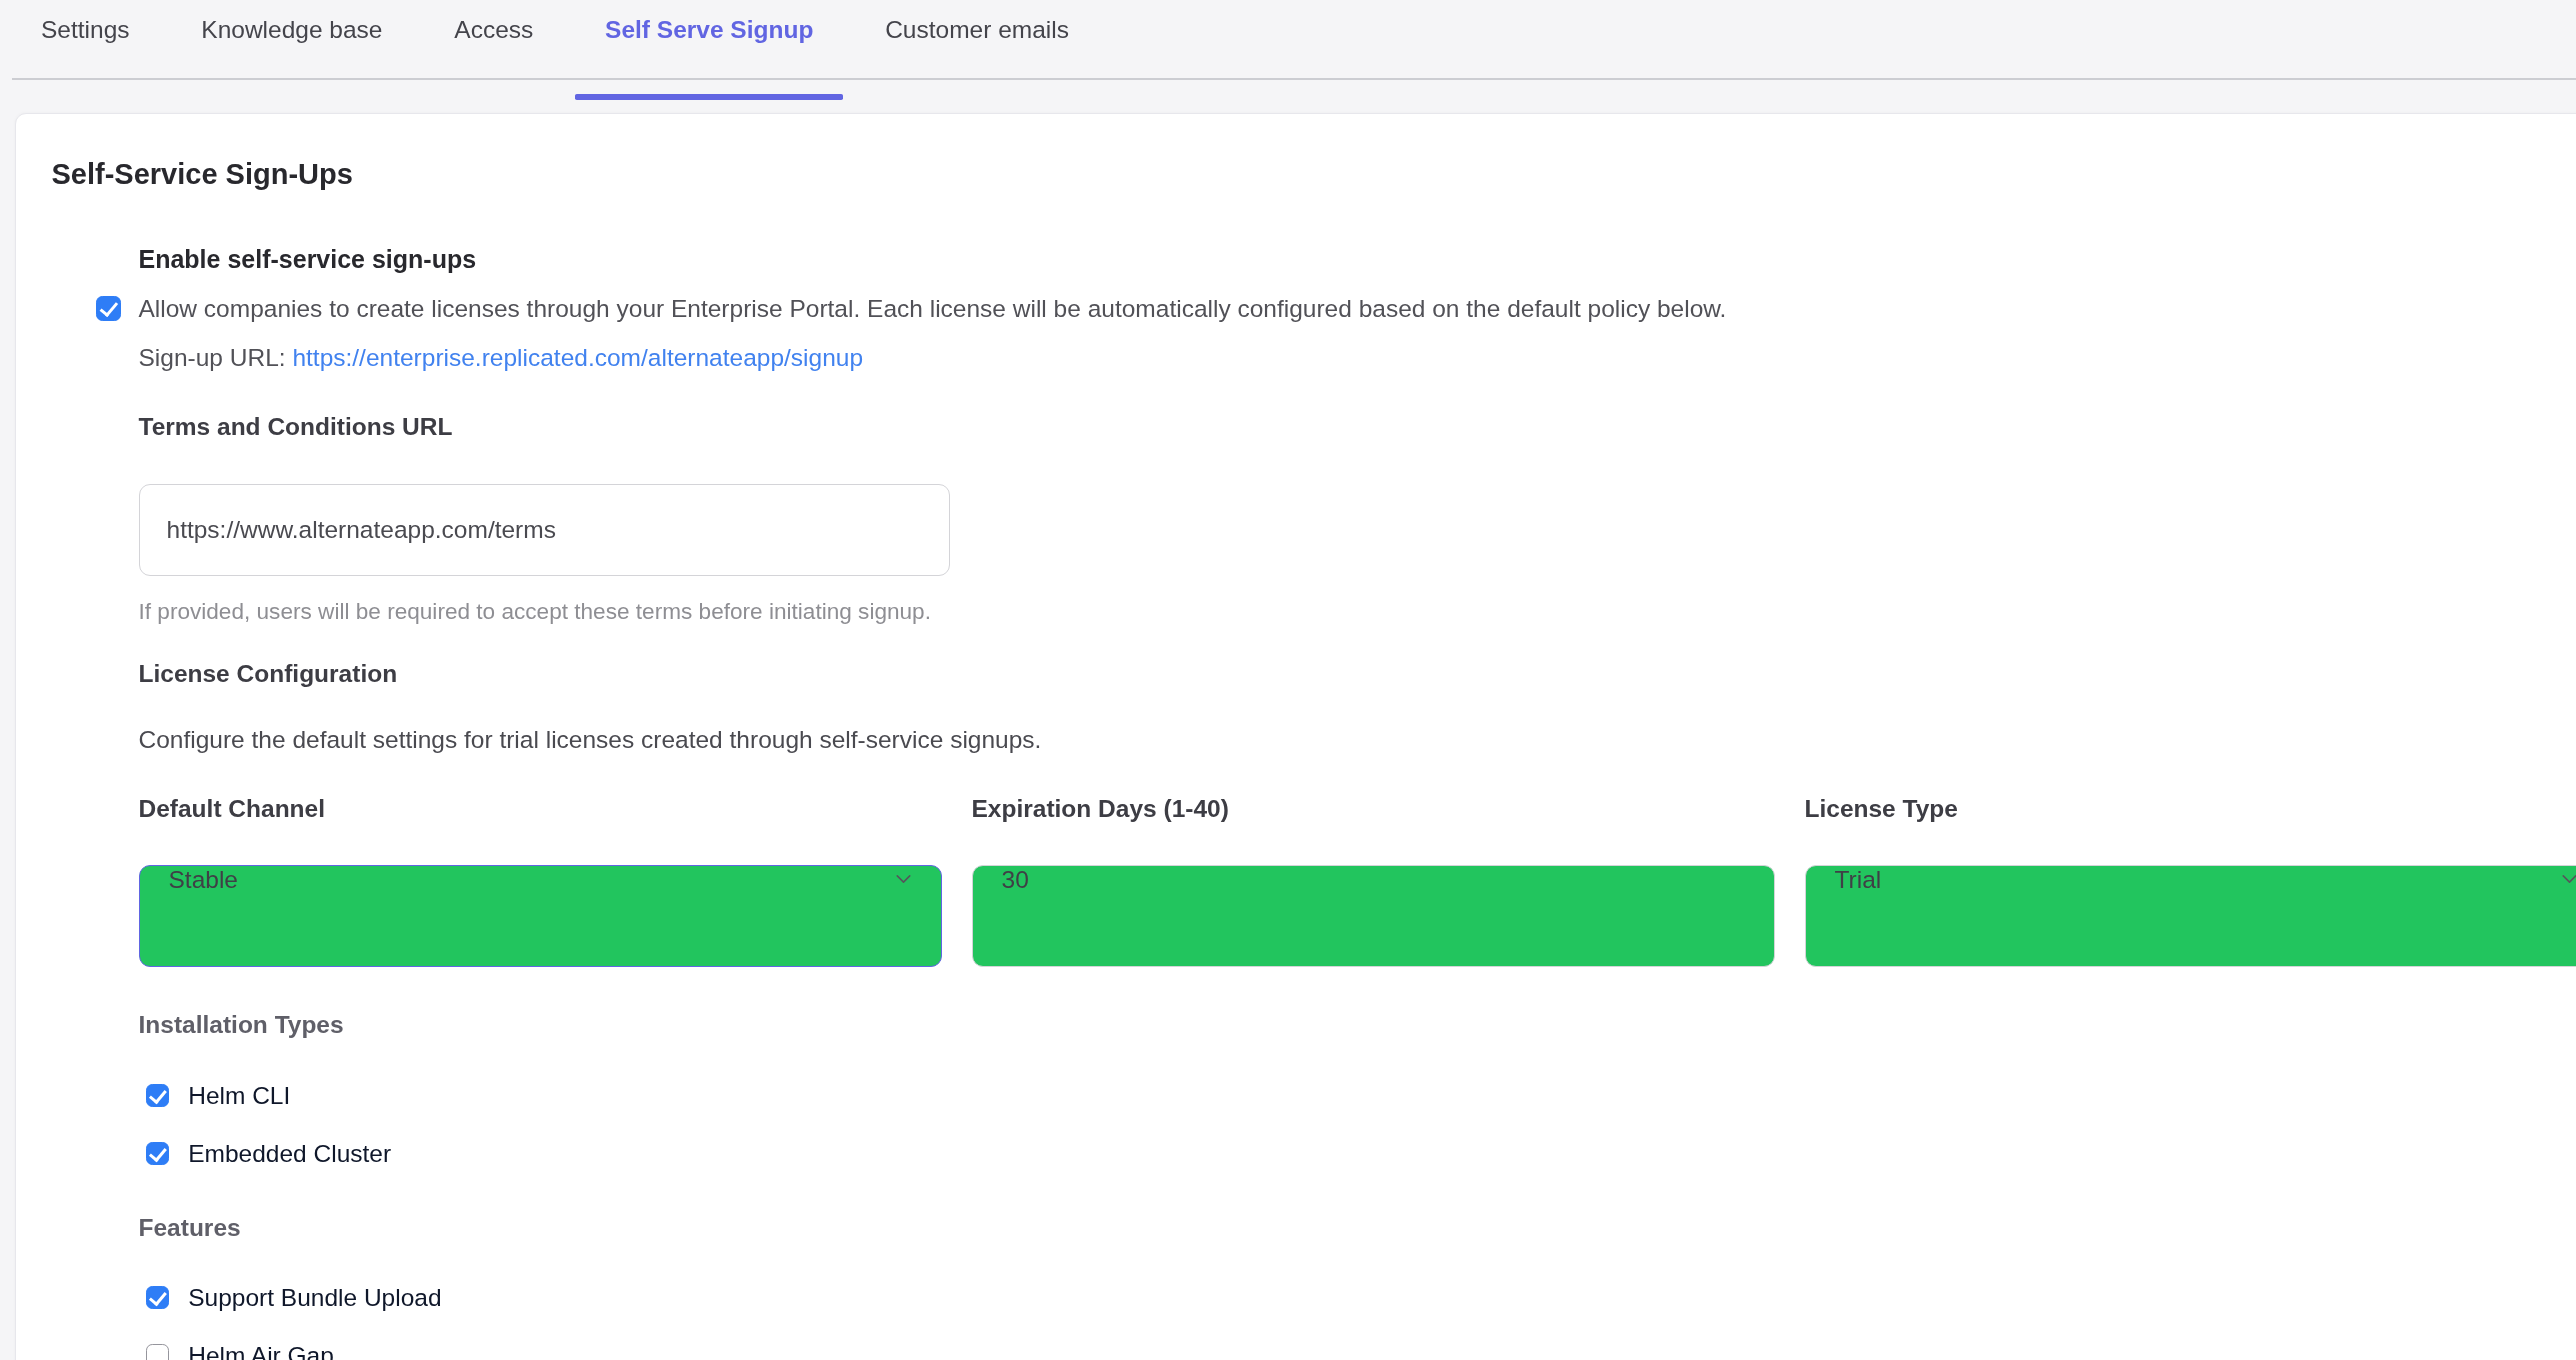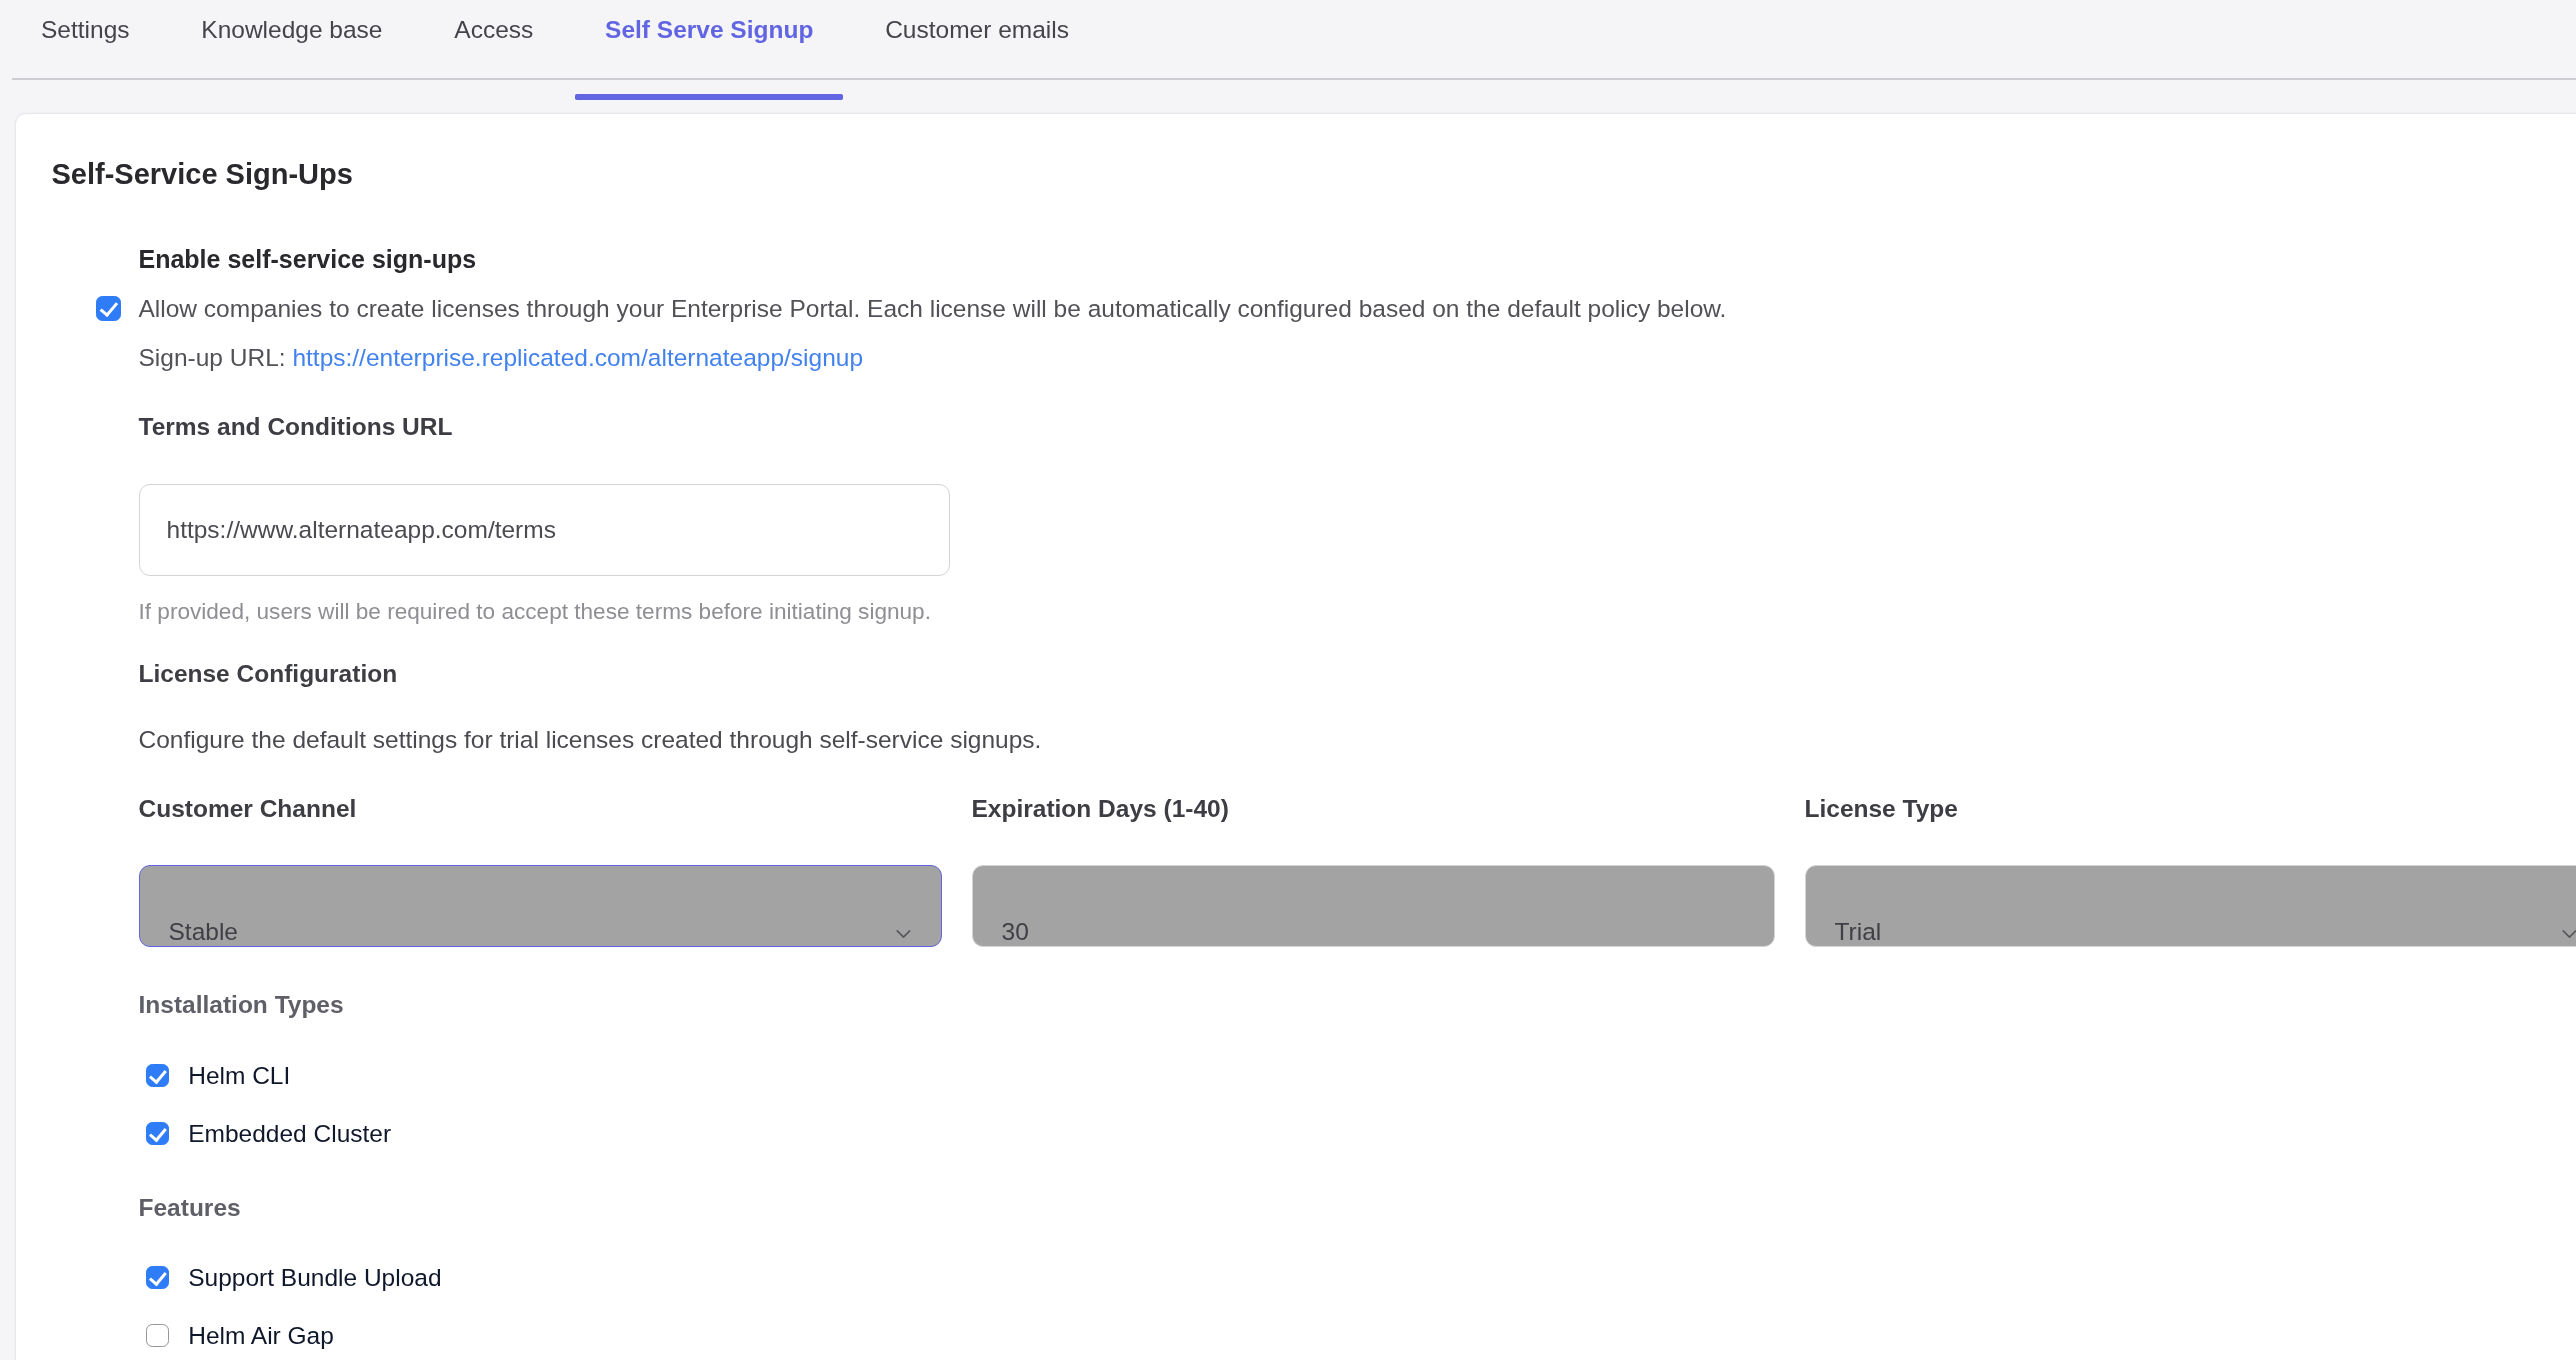--- a/index.html
+++ b/index.html
@@ -125,26 +125,26 @@
   .field-grid {
     margin-top:40px;
     display:grid;
     grid-template-columns:1fr 1fr 1fr;
     column-gap:30px;
     width:2469px;
   }
   .field-col .field-label { margin-top:0; }
   .select-box, .num-input-wrap {
     margin-top:42px;
-    height:82px;
+    height:102px;
     border:0.9px solid #d4d4d8;
     border-radius:11px;
-    background:#a3a3a3;
+    background:#22c55e;
     display:flex;
-    align-items:flex-end;
+    align-items:flex-start;
     padding:0 25px 0 29px;
     cursor:pointer;
     position:relative;
   }
   .select-box.focused { border:1.8px solid var(--accent-purple,#6165e2); }
   .select-value { font-size:24.5px; color:#3f3f46; flex:1; }
   .chevron { flex:0 0 auto; display:flex; align-items:center; }
   .num-input-wrap { cursor:text; }
   .num-input {
     border:none; outline:none; width:100%;
@@ -232,21 +232,21 @@
 
     <div class="field-label">Terms and Conditions URL</div>
     <input class="text-input" type="text" value="https://www.alternateapp.com/terms" style="">
     <div class="help-text">If provided, users will be required to accept these terms before initiating signup.</div>
 
     <div class="section-heading">License Configuration</div>
     <div class="section-desc">Configure the default settings for trial licenses created through self-service signups.</div>
 
     <div class="field-grid">
       <div class="field-col">
-        <div class="field-label">Customer Channel</div>
+        <div class="field-label">Default Channel</div>
         <div class="select-box focused">
           <span class="select-value">Stable</span>
           <span class="chevron">
             <svg viewBox="0 0 24 24" width="25" height="25">
               <path d="M6 9.5l6 6 6-6" fill="none" stroke="#55555b" stroke-width="1.5" stroke-linecap="round" stroke-linejoin="round"></path>
             </svg>
           </span>
         </div>
       </div>
 

